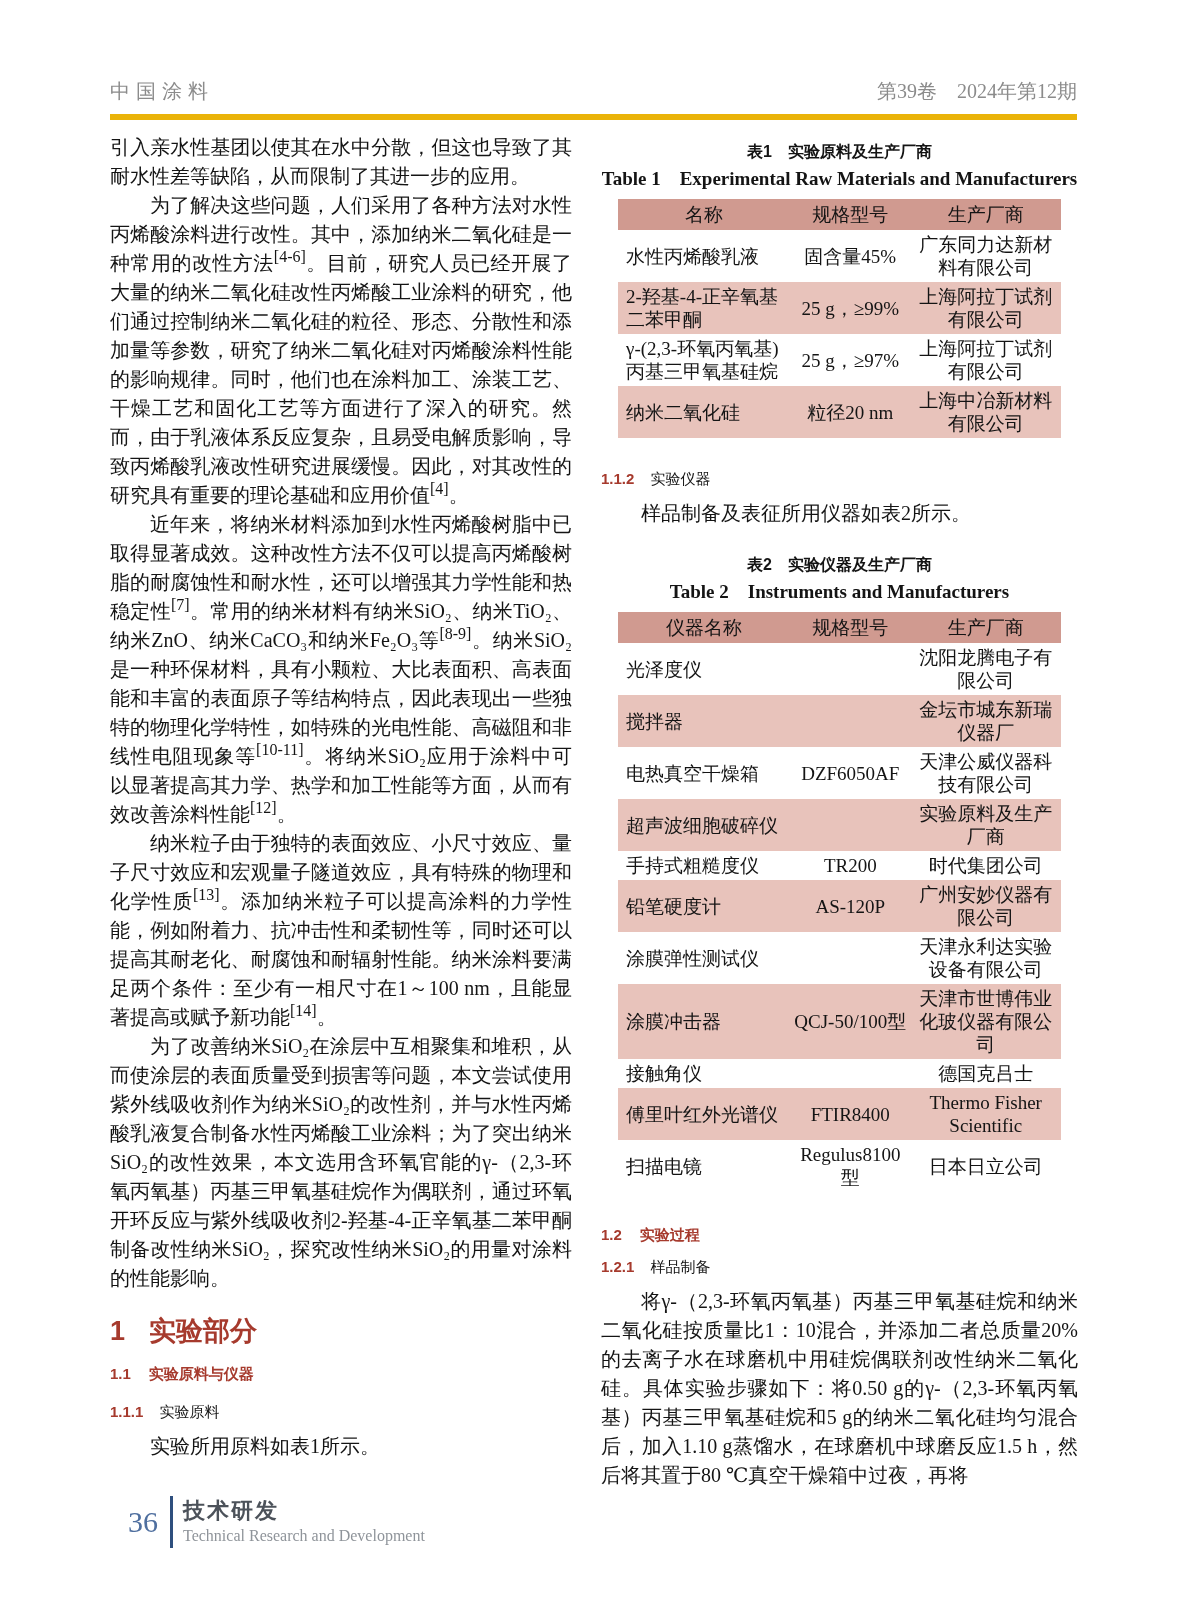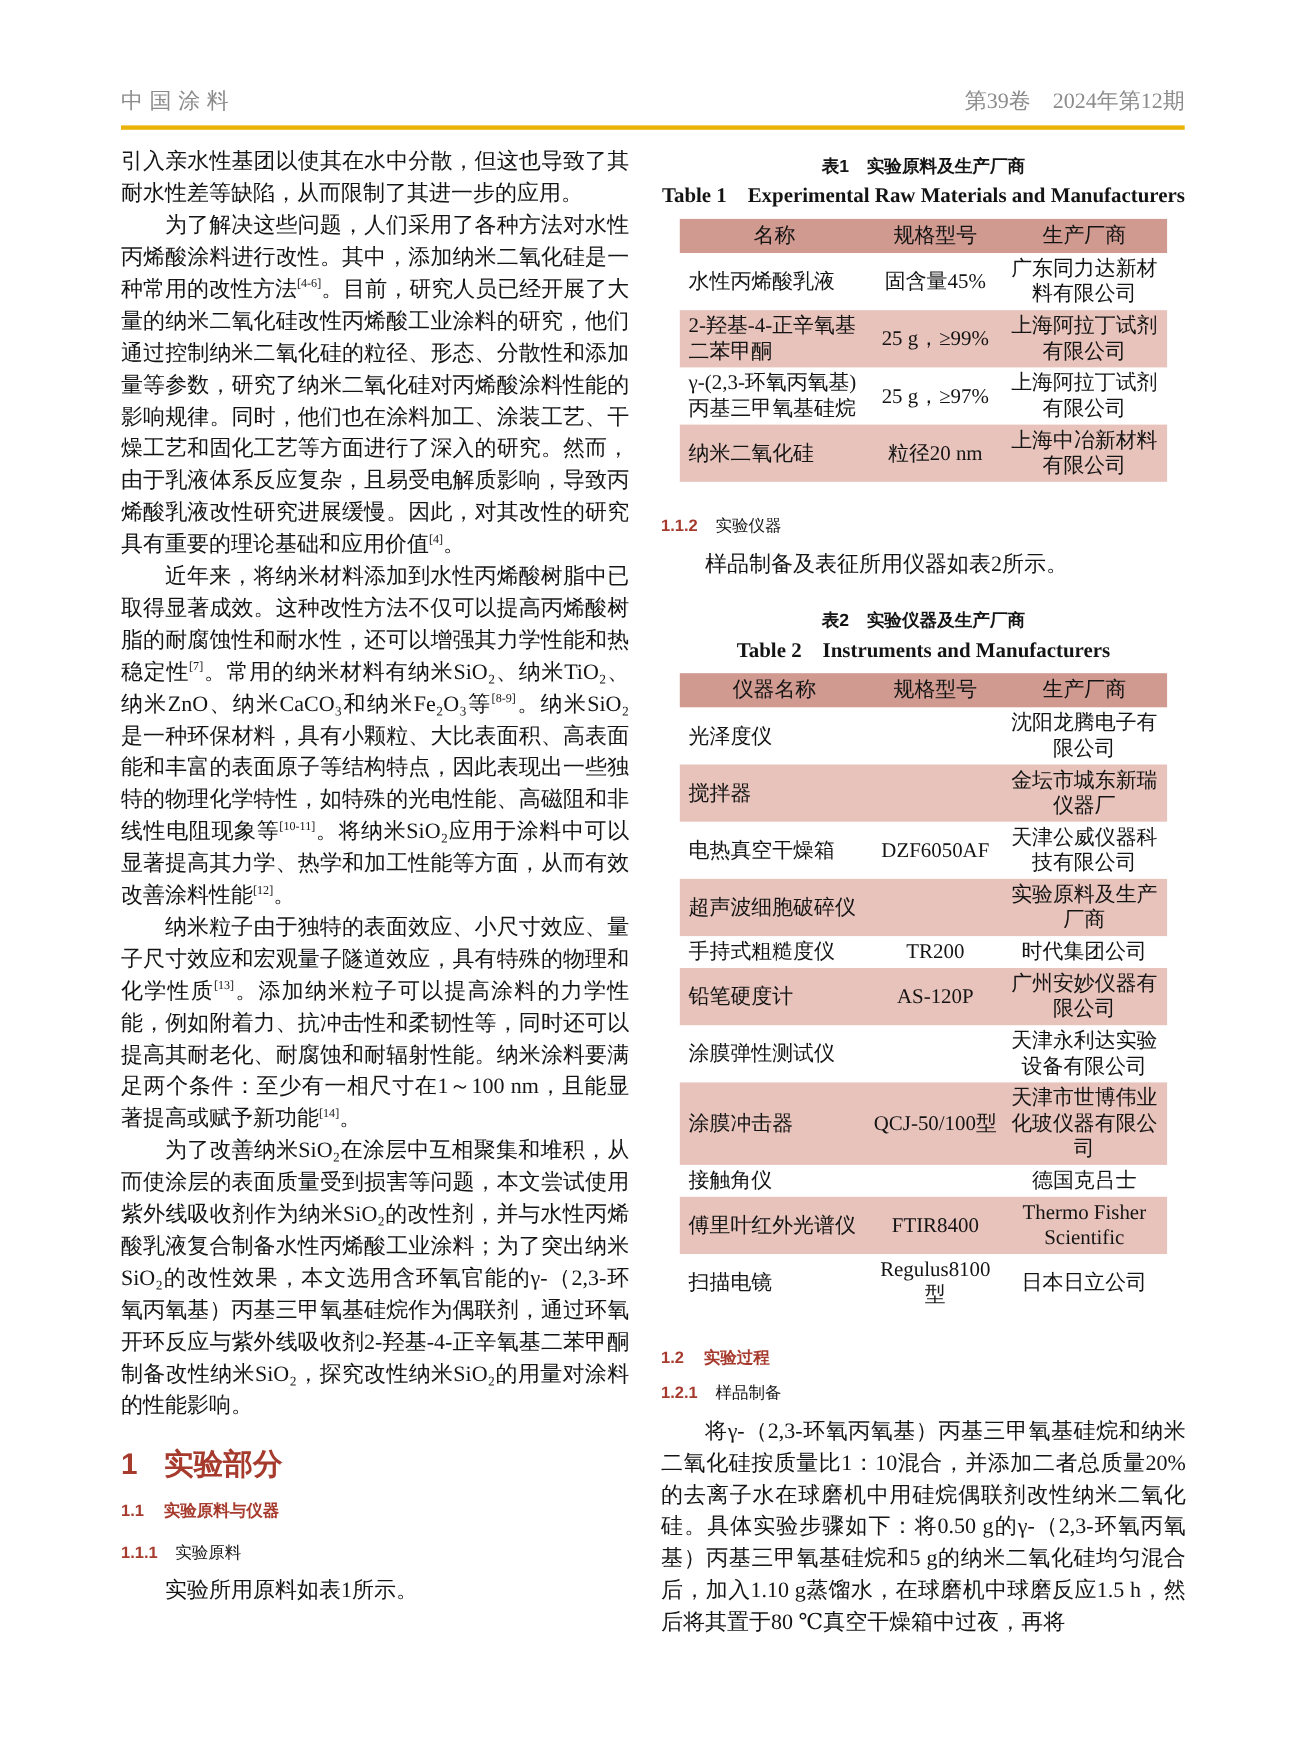--- a/index.html
+++ b/index.html
@@ -1,30 +1,30 @@
 <!DOCTYPE html>
 <html><head>
 <meta charset="utf-8">
 <style>
   html,body{margin:0;padding:0;background:#ffffff;}
   .page{position:relative;width:1187px;height:1600px;background:#ffffff;overflow:hidden;
         font-family:"Liberation Serif","DejaVu Serif",serif;color:#141414;}
   
   .page-header{position:absolute;left:110px;right:110px;top:78px;display:flex;
     justify-content:space-between;align-items:flex-end;padding-bottom:9px;
-    border-bottom:4px solid #eab308;color:#8b8b8b;font-size:20px;}
+    border-bottom:6px solid #eab308;color:#8b8b8b;font-size:20px;}
   .journal{letter-spacing:6px;}
   
   .col{position:absolute;top:133px;}
   .col-left{left:110px;width:462px;}
   .col-right{left:601px;width:477px;}
   .body-text{margin:0;font-size:20px;line-height:29px;text-align:justify;
     text-justify:inter-ideograph;text-indent:2em;}
   .body-text.noindent{text-indent:0;}
-  .body-text sup{font-size:11px;line-height:0;vertical-align:super;}
+  .body-text sup{font-size:16px;line-height:0;vertical-align:super;}
   
   .sec1{margin:22px 0 0 0;font-family:"Liberation Sans","DejaVu Sans",sans-serif;
     font-weight:bold;font-size:27px;color:#a63a2d;line-height:32px;}
   .sec1 .num{margin-right:24px;}
   .sec2{margin:14px 0 0 0;font-family:Liberation Sans, sans-serif;
     font-weight:bold;font-size:15px;color:#a63a2d;line-height:26px;}
   .sec2 .num{margin-right:18px;}
   .sec3{margin:12px 0 0 0;font-size:15px;font-weight:normal;line-height:26px;}
   .sec3 .num{font-family:"Liberation Sans","DejaVu Sans",sans-serif;font-weight:bold;
     color:#a63a2d;margin-right:16px;}
@@ -189,14 +189,22 @@
       </table>
     </div>
 
     <h2 class="sec2 mt30"><span class="num">1.2</span><span>实验过程</span></h2>
 
     <h3 class="sec3 mt6"><span class="num">1.2.1</span><span class="ttl">样品制备</span></h3>
 
     <p class="body-text lead">将γ-（2,3-环氧丙氧基）丙基三甲氧基硅烷和纳米二氧化硅按质量比1：10混合，并添加二者总质量20%的去离子水在球磨机中用硅烷偶联剂改性纳米二氧化硅。具体实验步骤如下：将0.50 g的γ-（2,3-环氧丙氧基）丙基三甲氧基硅烷和5 g的纳米二氧化硅均匀混合后，加入1.10 g蒸馏水，在球磨机中球磨反应1.5 h，然后将其置于80 ℃真空干燥箱中过夜，再将</p>
   </div>
 
+  <footer class="page-footer">
+    <span class="page-num">36</span>
+    <span class="footer-bar"></span>
+    <span class="footer-labels">
+      <div class="footer-cn">技术研发</div>
+      <div class="footer-en">Technical Research and Development</div>
+    </span>
+  </footer>
 
 </div>
 
 </body></html>

